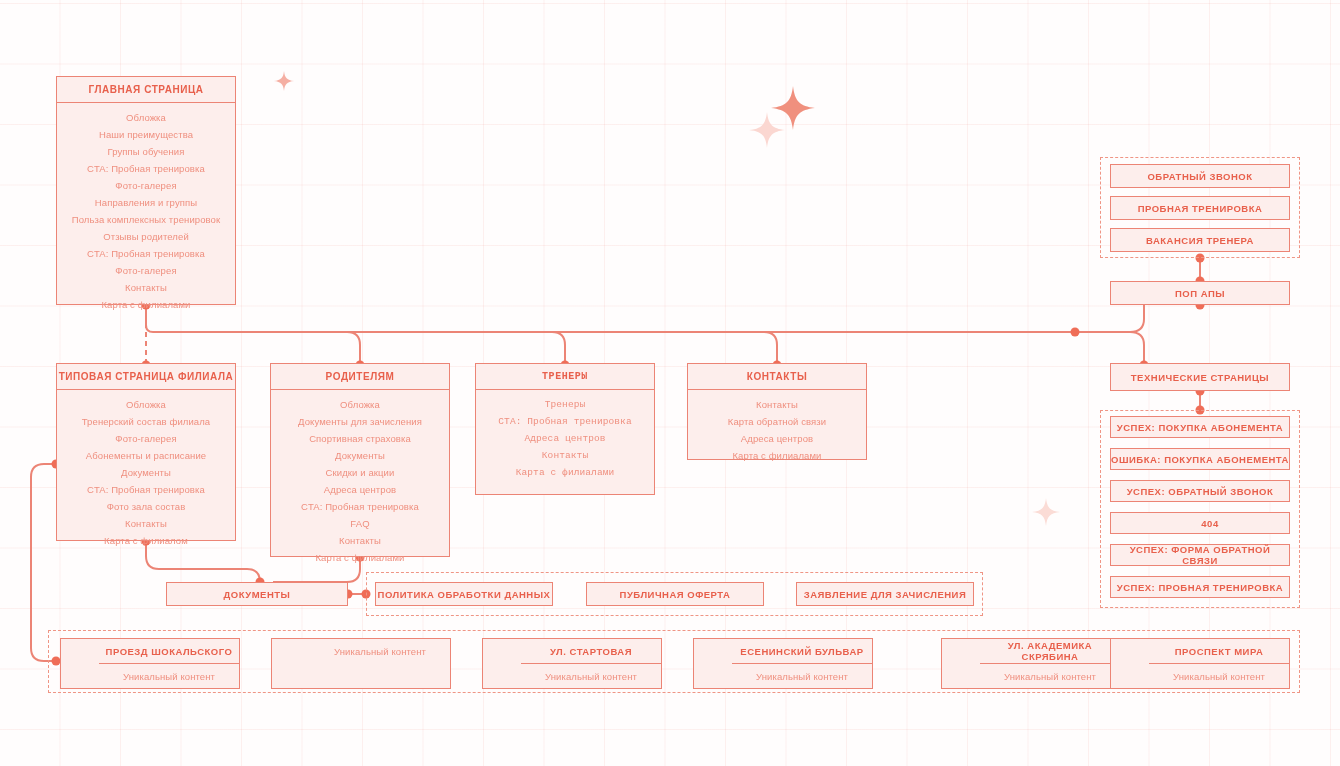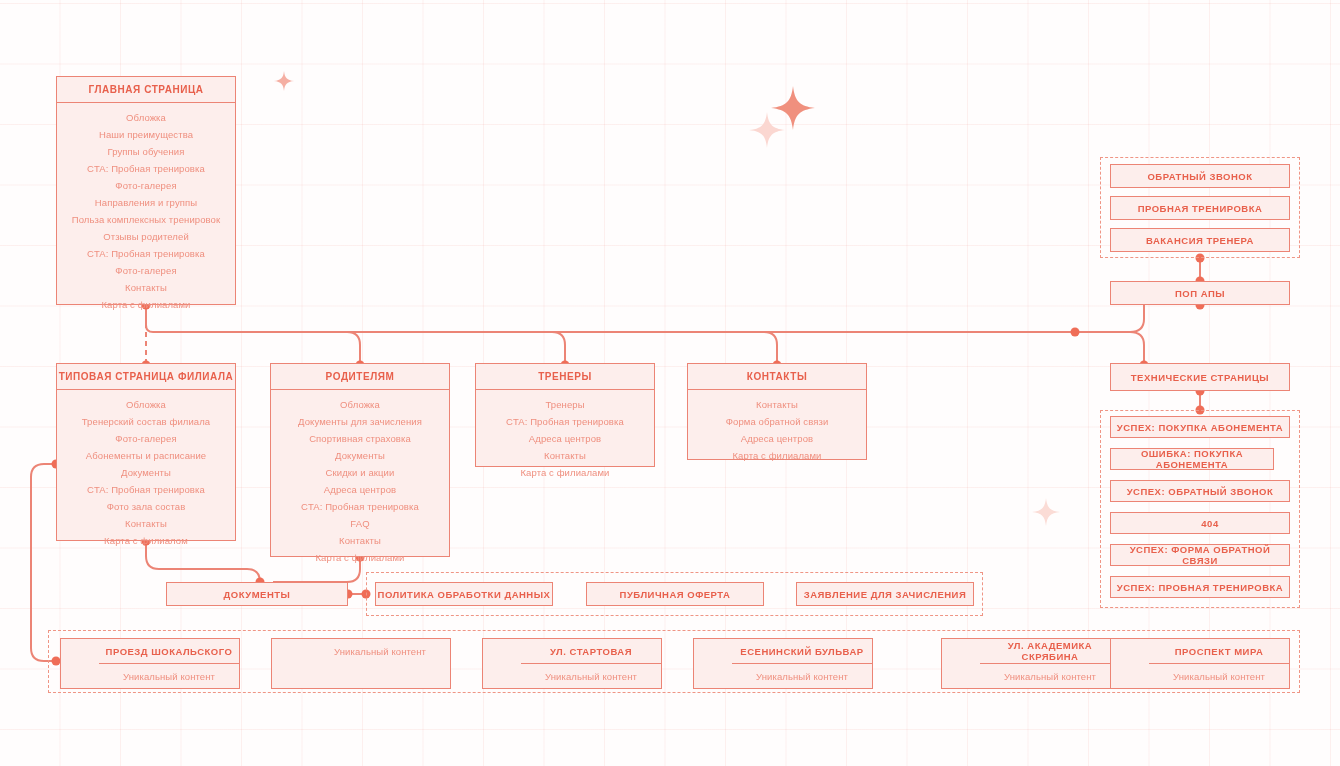--- a/index.html
+++ b/index.html
@@ -229,53 +229,53 @@
       <div class="row">Документы</div>
       <div class="row">Скидки и акции</div>
       <div class="row">Адреса центров</div>
       <div class="row">CTA: Пробная тренировка</div>
       <div class="row">FAQ</div>
       <div class="row">Контакты</div>
       <div class="row">Карта с филиалами</div>
     </div>
   </div>
 
-  <div class="card" style="left:475px;top:363px;width:180px;height:104px;">
+  <div class="card" style="left:475px;top:363px;width:180px;height:132px;font-family:Liberation Mono, monospace;">
     <div class="card-head">ТРЕНЕРЫ</div>
     <div class="card-body">
       <div class="row">Тренеры</div>
       <div class="row">CTA: Пробная тренировка</div>
       <div class="row">Адреса центров</div>
       <div class="row">Контакты</div>
       <div class="row">Карта с филиалами</div>
     </div>
   </div>
 
   <div class="card" style="left:687px;top:363px;width:180px;height:97px;">
     <div class="card-head">КОНТАКТЫ</div>
     <div class="card-body">
       <div class="row">Контакты</div>
-      <div class="row">Форма обратной связи</div>
+      <div class="row">Карта обратной связи</div>
       <div class="row">Адреса центров</div>
       <div class="row">Карта с филиалами</div>
     </div>
   </div>
 
   <div class="group" style="left:1100px;top:157px;width:200px;height:101px;"></div>
   <div class="pill" style="left:1110px;top:164px;width:180px;height:24px;">ОБРАТНЫЙ ЗВОНОК</div>
   <div class="pill" style="left:1110px;top:196px;width:180px;height:24px;">ПРОБНАЯ ТРЕНИРОВКА</div>
   <div class="pill" style="left:1110px;top:228px;width:180px;height:24px;">ВАКАНСИЯ ТРЕНЕРА</div>
 
   <div class="pill" style="left:1110px;top:281px;width:180px;height:24px;">ПОП АПЫ</div>
 
   <div class="pill" style="left:1110px;top:363px;width:180px;height:28px;">ТЕХНИЧЕСКИЕ СТРАНИЦЫ</div>
 
   <div class="group" style="left:1100px;top:410px;width:200px;height:198px;"></div>
   <div class="pill" style="left:1110px;top:416px;width:180px;height:22px;">УСПЕХ: ПОКУПКА АБОНЕМЕНТА</div>
-  <div class="pill" style="left:1110px;top:448px;width:164px;height:22px;">ОШИБКА: ПОКУПКА АБОНЕМЕНТА</div>
+  <div class="pill" style="left:1110px;top:448px;width:180px;height:22px;">ОШИБКА: ПОКУПКА АБОНЕМЕНТА</div>
   <div class="pill" style="left:1110px;top:480px;width:180px;height:22px;">УСПЕХ: ОБРАТНЫЙ ЗВОНОК</div>
   <div class="pill" style="left:1110px;top:512px;width:180px;height:22px;padding-left:20px;">404</div>
   <div class="pill" style="left:1110px;top:544px;width:180px;height:22px;">УСПЕХ: ФОРМА ОБРАТНОЙ СВЯЗИ</div>
   <div class="pill" style="left:1110px;top:576px;width:180px;height:22px;">УСПЕХ: ПРОБНАЯ ТРЕНИРОВКА</div>
 
   <div class="pill" style="left:166px;top:582px;width:182px;height:24px;">ДОКУМЕНТЫ</div>
 
   <div class="group" style="left:366px;top:572px;width:617px;height:44px;"></div>
   <div class="pill" style="left:375px;top:582px;width:178px;height:24px;">ПОЛИТИКА ОБРАБОТКИ ДАННЫХ</div>
   <div class="pill" style="left:586px;top:582px;width:178px;height:24px;">ПУБЛИЧНАЯ ОФЕРТА</div>

